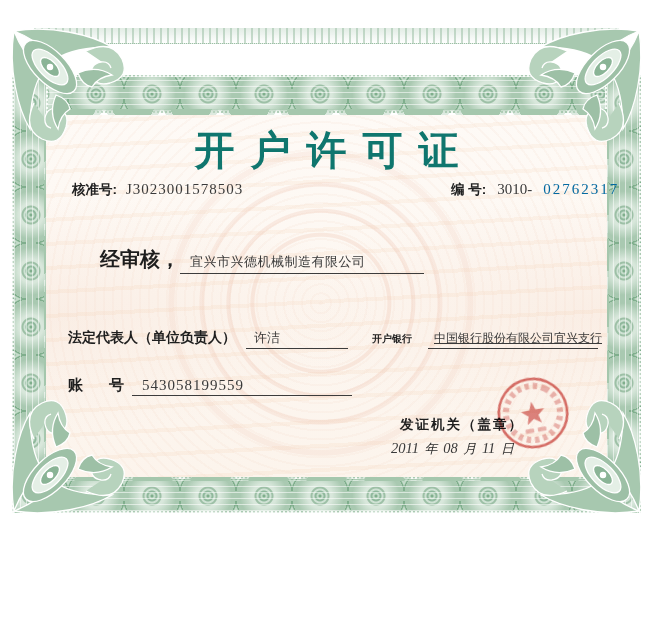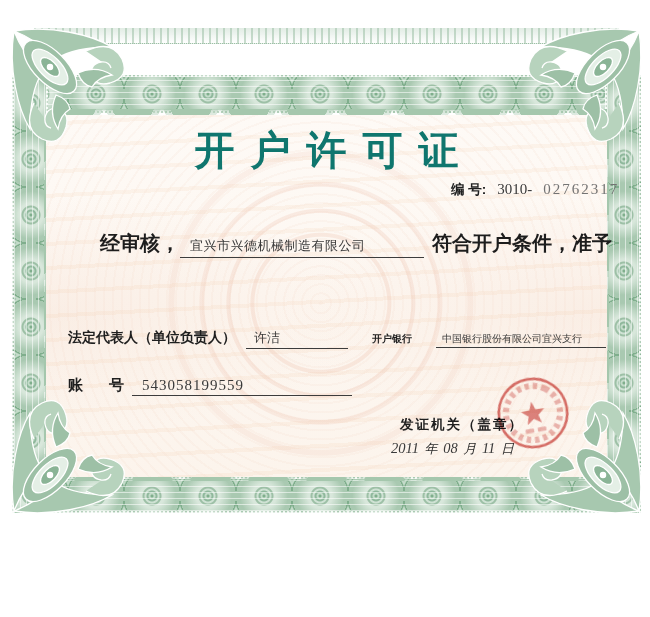--- a/index.html
+++ b/index.html
@@ -67,28 +67,28 @@
   .t{position:absolute;white-space:nowrap;}
   .title{left:0;right:0;top:98px;text-align:center;font-family:"Liberation Serif","DejaVu Serif",serif;font-weight:700;font-size:40px;letter-spacing:16px;text-indent:16px;color:#0f766e;}
   .lab{font-weight:700;color:#1f1f1f;}
   .print{font-family:"Liberation Serif","DejaVu Serif",serif;color:#3a3a3a;}
   .row-approval{left:64px;top:156px;font-size:13.5px;}
   .row-approval .print{font-size:15px;margin-left:9px;letter-spacing:1px;}
   .row-serial{left:443px;top:156px;font-size:13.5px;}
   .row-serial .print{font-size:15px;margin-left:11px;}
   .serial-red{letter-spacing:2px;margin-left:5px;}
   .bodyline{font-size:20px;font-weight:700;color:#1d1d1d;display:flex;align-items:baseline;}
-  .line1{left:92px;top:205px;}
+  .line1{left:92px;top:221px;}
   .line2{left:60px;top:246px;}
   .u{border-bottom:1.5px solid #3c3c3c;display:inline-block;}
   .u-company{width:234px;font-size:13px;font-weight:400;padding:0 0 2px 10px;letter-spacing:.5px;}
   .row-fields{left:60px;top:304px;display:flex;align-items:baseline;font-size:14px;}
   .u-rep{width:94px;font-size:13px;padding:0 0 1px 8px;margin-left:10px;}
   .bank-label{margin-left:24px;font-size:10px;}
-  .u-bank{width:164px;font-size:10px;padding:0 0 1px 6px;margin-left:24px;}
+  .u-bank{width:164px;font-size:12px;padding:0 0 1px 6px;margin-left:16px;text-decoration:underline;}
   .row-account{left:60px;top:351px;display:flex;align-items:baseline;font-size:15px;}
   .acct2{margin-left:26px;}
   .u-acct{width:210px;font-size:15px;letter-spacing:1px;padding:0 0 1px 10px;margin-left:8px;}
   .issuer{left:392px;top:391px;font-size:13.5px;letter-spacing:2px;}
   .daterow{left:382px;top:415px;font-size:13px;}
   .daterow .print{font-size:14.5px;}
   .daterow span{margin:0 1px;font-style:italic;}
 
   
   .seal{position:absolute;left:487px;top:350px;width:76px;height:76px;color:#d0544f;opacity:.82;transform:rotate(-10deg);filter:blur(.3px);mix-blend-mode:multiply;}
@@ -135,29 +135,31 @@
     </svg>
   <svg class="corner corner-bl" viewBox="0 0 118 118">
       <use href="#flourish"></use>
     </svg>
   <svg class="corner corner-br" viewBox="0 0 118 118">
       <use href="#flourish"></use>
     </svg>
 
   <div class="t title">开户许可证</div>
 
+  <div class="t row-approval">
+    <span class="lab">核准号:</span><span class="print">J3023001578503</span>
+  </div>
 
   <div class="t row-serial">
-    <span class="lab">编 号:</span><span class="print">3010-</span><span class="print serial-red" style="color:#737373">02762317</span>
+    <span class="lab">编 号:</span><span class="print">3010-</span><span class="print serial-red" style="color:#0369a1">02762317</span>
   </div>
 
   <div class="t bodyline line1">
     <span>经审核，</span>
     <span class="u u-company print">宜兴市兴德机械制造有限公司</span>
-    <span style="margin-left:8px">符合开户条件，准予</span>
   </div>
 
 
   <div class="t row-fields">
     <span class="lab">法定代表人（单位负责人）</span>
     <span class="u u-rep print">许洁</span>
     <span class="lab bank-label">开户银行</span>
     <span class="u u-bank print">中国银行股份有限公司宜兴支行</span>
   </div>
 

